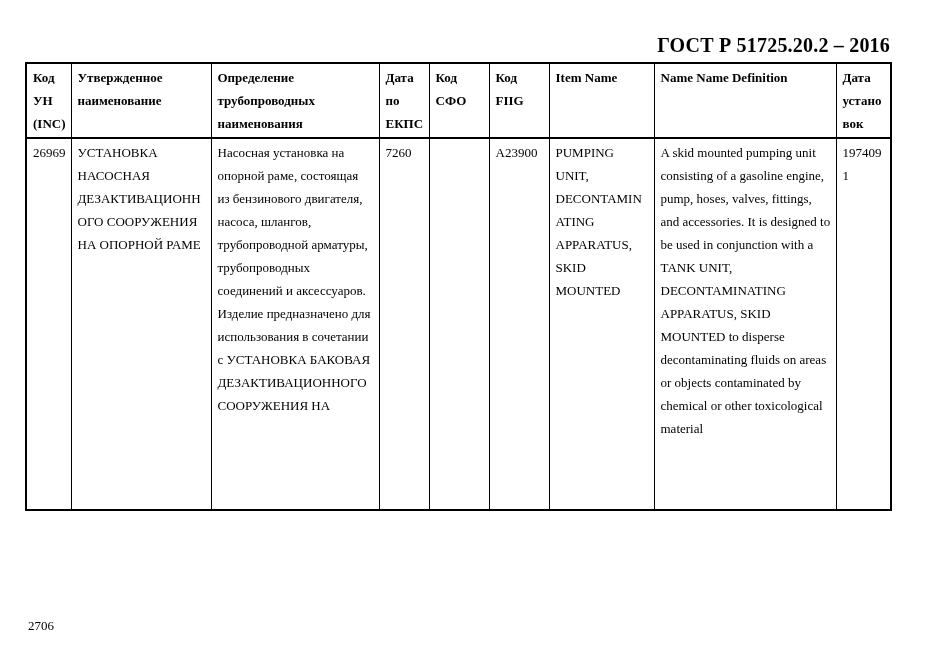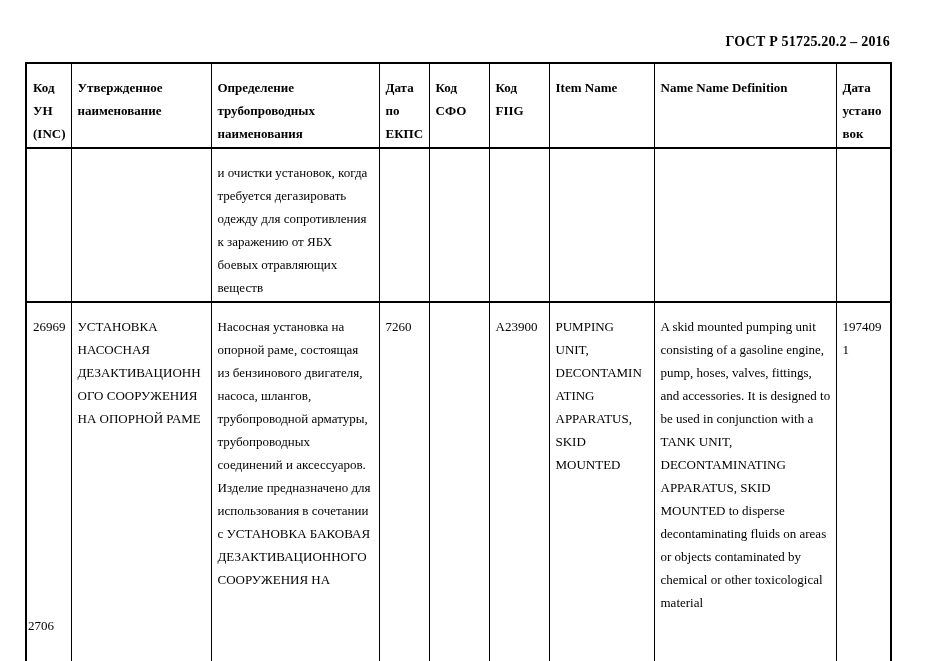--- a/index.html
+++ b/index.html
@@ -16,42 +16,42 @@
     font-family: "Liberation Serif", "DejaVu Serif", serif;
     overflow: hidden;
   }
   .doc-header {
     position: absolute;
     top: 34px;
     left: 25px;
     width: 865px;
     text-align: right;
     font-weight: bold;
-    font-size: 14px;
+    font-size: 20px;
     letter-spacing: 0.2px;
     white-space: nowrap;
   }
   table.catalog {
     position: absolute;
     top: 62px;
     left: 25px;
     width: 865px;
     border-collapse: collapse;
     table-layout: fixed;
     border: 2px solid #000000;
   }
   table.catalog th,
   table.catalog td {
     border-left: 1px solid #000000;
     border-right: 1px solid #000000;
     border-top: 2px solid #000000;
     border-bottom: 2px solid #000000;
     vertical-align: top;
     text-align: left;
-    padding: 12px 5px 2px 6px;
+    padding: 2px 5px 2px 6px;
     font-size: 13px;
     line-height: 23px;
     overflow-wrap: break-word;
     word-wrap: break-word;
   }
   table.catalog th {
     font-weight: bold;
   }
   tr.header-row   { height: 74px; }
   tr.row-continuation { height: 139px; }
@@ -91,31 +91,20 @@
         <th>Определение трубопроводных наименования</th>
         <th>Дата по ЕКПС</th>
         <th>Код СФО</th>
         <th>Код FIIG</th>
         <th>Item Name</th>
         <th>Name Name Definition</th>
         <th>Дата установок</th>
       </tr>
     </thead>
     <tbody>
-      <tr class="row-continuation">
-        <td></td>
-        <td></td>
-        <td>и очистки установок, когда требуется дегазировать одежду для сопротивления к заражению от ЯБХ боевых отравляющих веществ</td>
-        <td></td>
-        <td></td>
-        <td></td>
-        <td></td>
-        <td></td>
-        <td></td>
-      </tr>
       <tr class="row-main">
         <td>26969</td>
         <td>УСТАНОВКА НАСОСНАЯ ДЕЗАКТИВАЦИОННОГО СООРУЖЕНИЯ НА ОПОРНОЙ РАМЕ</td>
         <td>Насосная установка на опорной раме, состоящая из бензинового двигателя, насоса, шлангов, трубопроводной арматуры, трубопроводных соединений и аксессуаров. Изделие предназначено для использования в сочетании с УСТАНОВКА БАКОВАЯ ДЕЗАКТИВАЦИОННОГО СООРУЖЕНИЯ НА</td>
         <td>7260</td>
         <td></td>
         <td>A23900</td>
         <td>PUMPING UNIT, DECONTAMINATING APPARATUS, SKID MOUNTED</td>
         <td>A skid mounted pumping unit consisting of a gasoline engine, pump, hoses, valves, fittings, and accessories. It is designed to be used in conjunction with a TANK UNIT, DECONTAMINATING APPARATUS, SKID MOUNTED to disperse decontaminating fluids on areas or objects contaminated by chemical or other toxicological material</td>
         <td>1974091</td>

